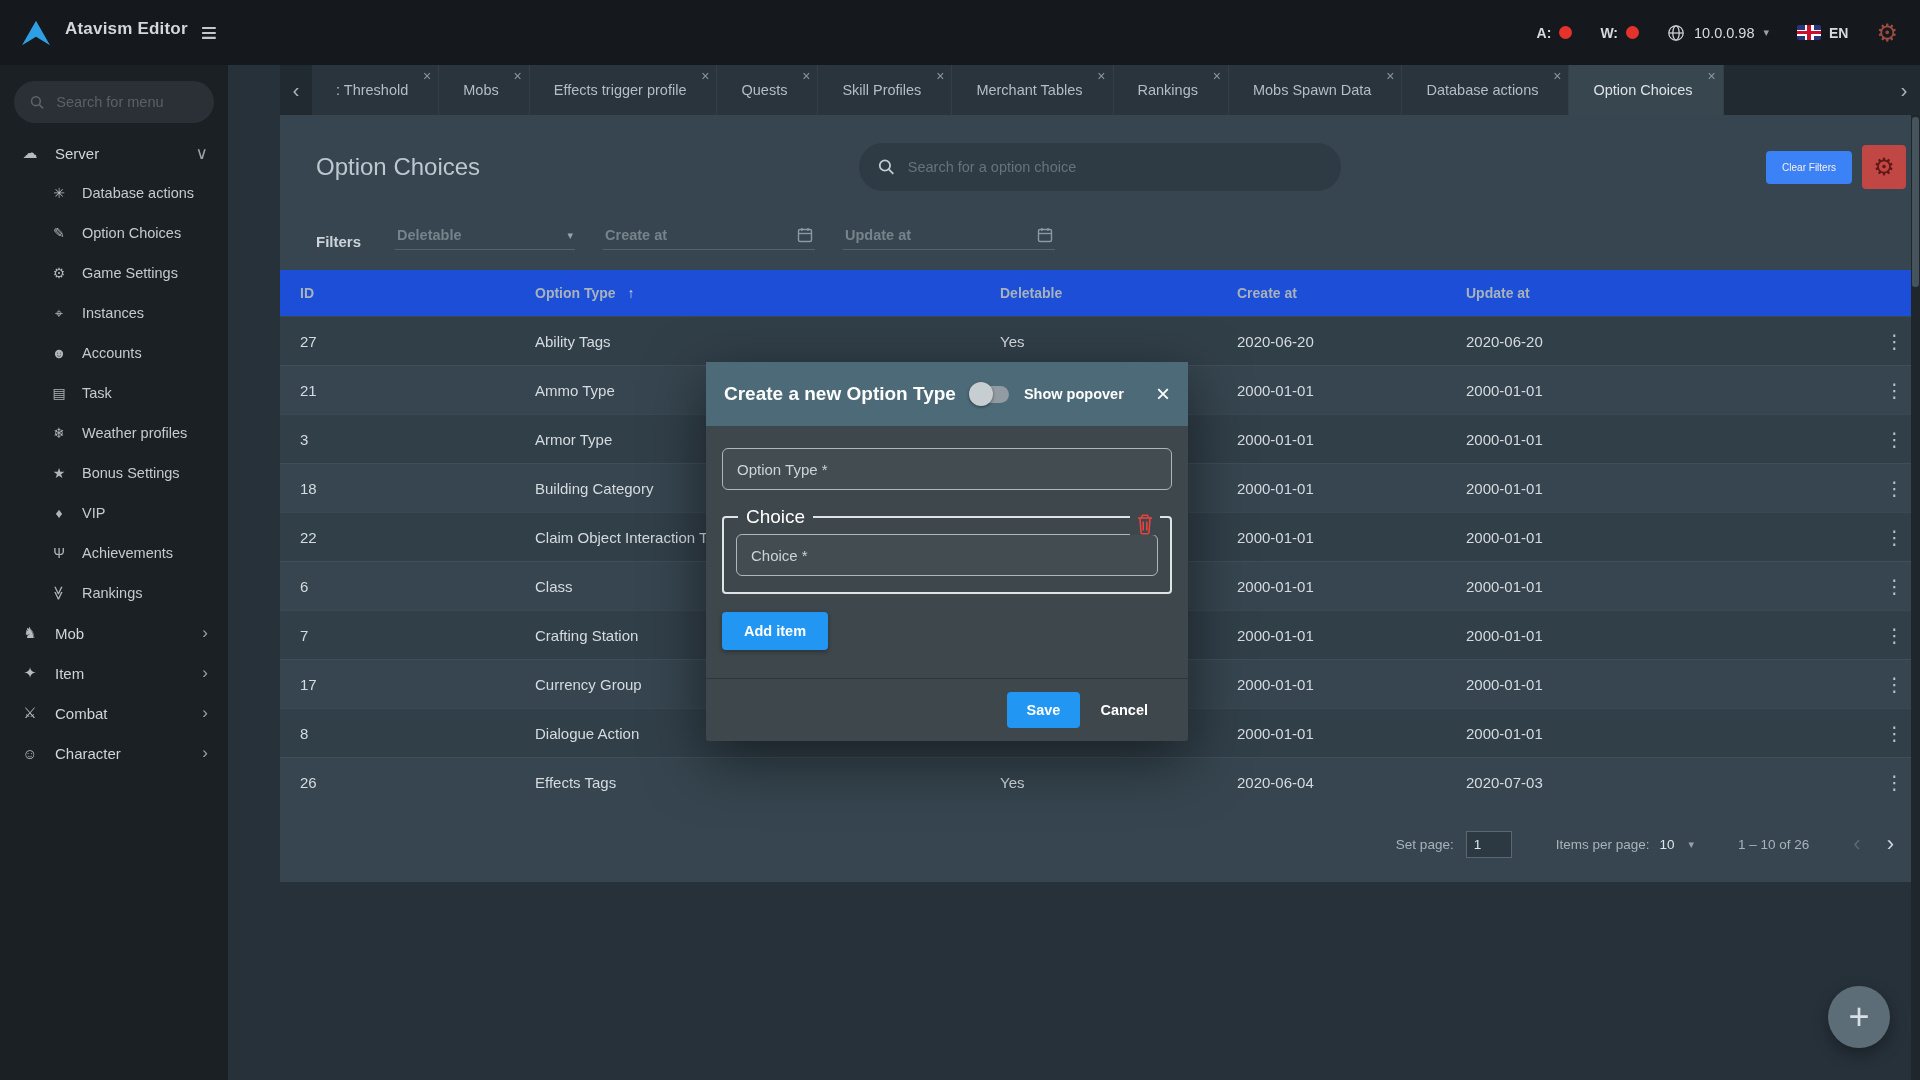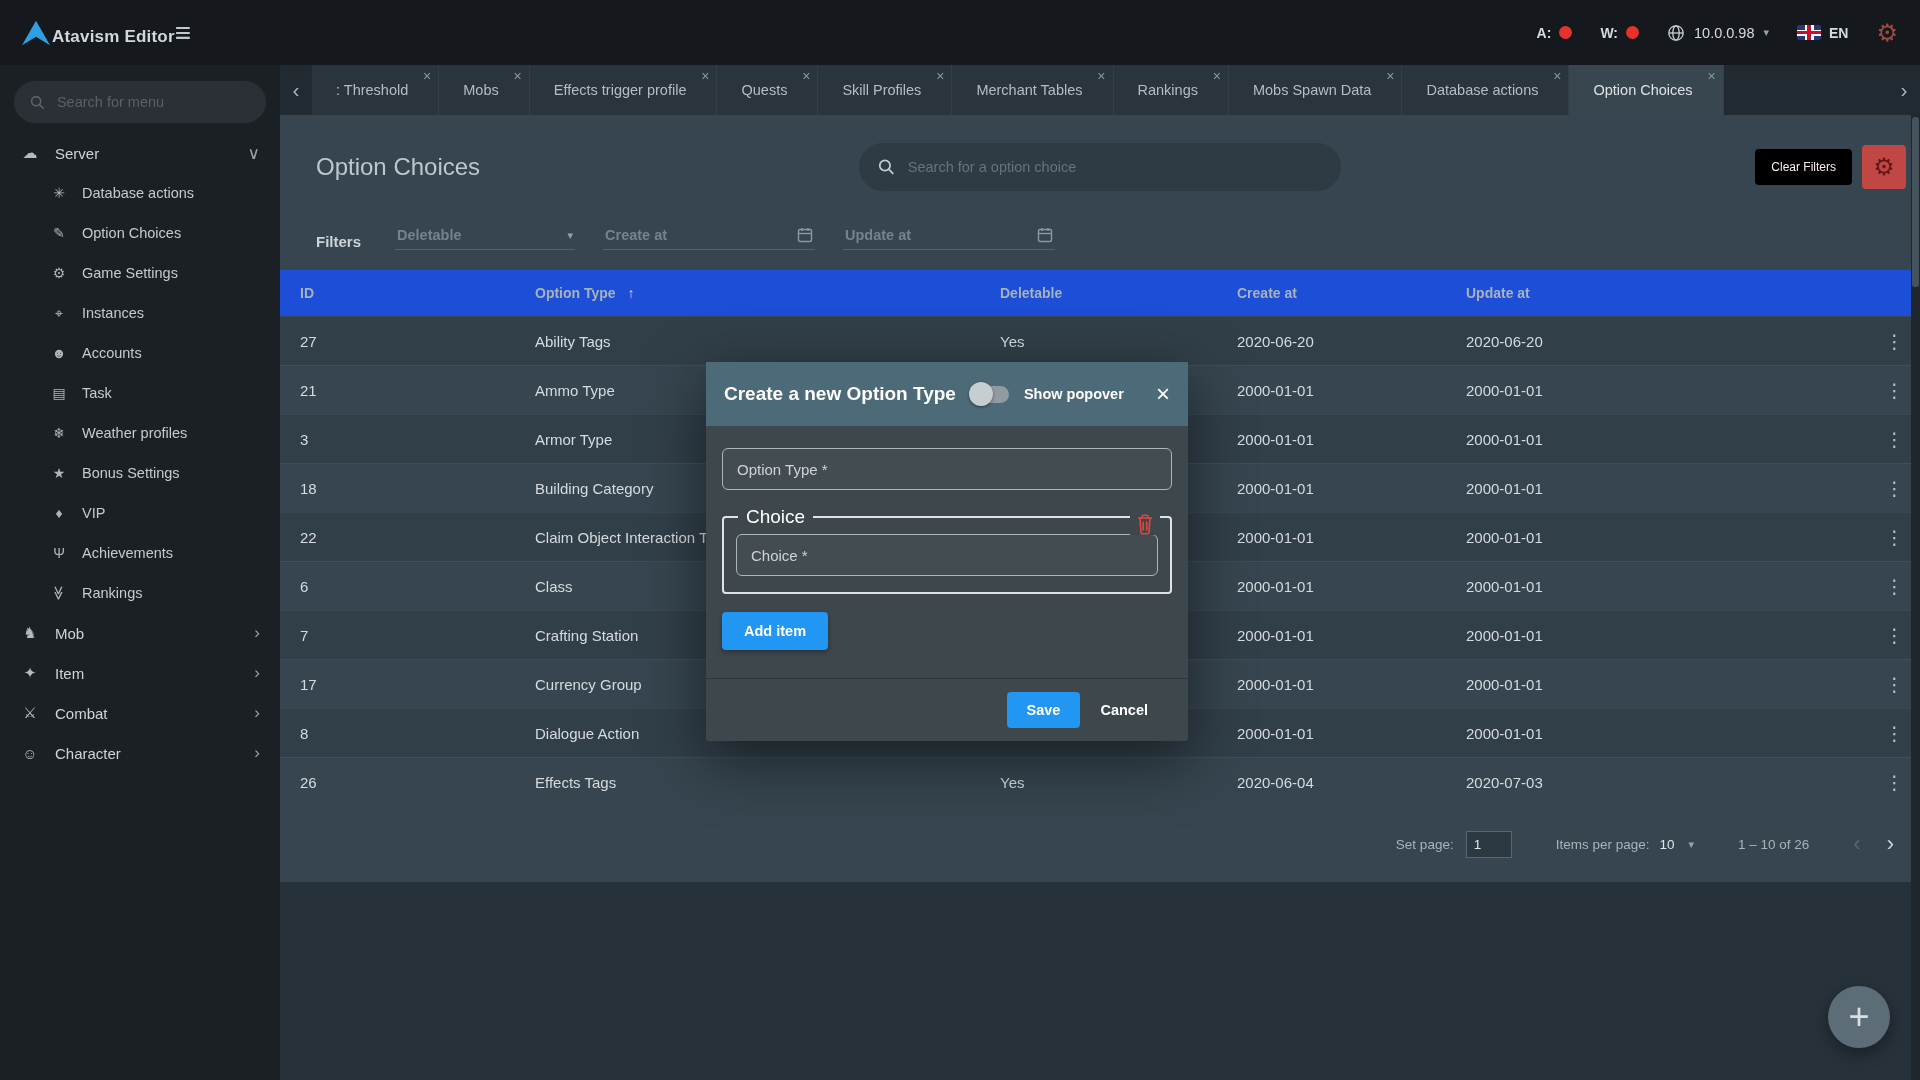--- a/index.html
+++ b/index.html
@@ -7,42 +7,42 @@
   html,body { width:1920px; height:1080px; }
   body {
     font-family:"Liberation Sans","DejaVu Sans",sans-serif;
     background:#27313a; color:#cfd6da; overflow:hidden; position:relative;
   }
   .clickable { cursor:pointer; }
 
   
   .topbar { position:absolute; top:0; left:0; width:1920px; height:65px;
     background:#15181c; display:flex; align-items:center; z-index:60; }
-  .logo-wrap { display:flex; align-items:flex-end; padding-left:20px; width:252px; }
+  .logo-wrap { display:flex; align-items:flex-start; gap:13px; padding-left:20px; width:252px; }
   .app-title { font-size:17px; font-weight:bold; color:#d2d7db; letter-spacing:.2px; }
   .hamburger { font-size:28px; color:#c2c8cc; line-height:1; }
   .topbar-right { margin-left:auto; display:flex; align-items:center; gap:28px; padding-right:22px; }
   .status-item { display:flex; align-items:center; gap:8px; font-size:14px; font-weight:bold; color:#d6dbdf; }
   .dot { width:13px; height:13px; border-radius:50%; background:#e5322d; }
   .ip-group { display:flex; align-items:center; gap:9px; font-size:14.5px; color:#d6dbdf; }
   .caret { font-size:11px; color:#9aa2a8; }
   .lang-group { display:flex; align-items:center; gap:8px; font-size:14px; font-weight:bold; color:#d6dbdf; }
   .flag { width:24px; height:15px; border-radius:2px; overflow:hidden; position:relative;
     background:
       linear-gradient(#fff,#fff) center/100% 6px no-repeat,
       linear-gradient(#fff,#fff) center/9px 100% no-repeat,
       #28357a; }
   .flag::before { content:""; position:absolute; inset:0;
     background:
       linear-gradient(#c8102e,#c8102e) center/100% 3px no-repeat,
       linear-gradient(#c8102e,#c8102e) center/4px 100% no-repeat; }
   .gear-top { font-size:24px; color:#9a4b40; line-height:1; }
 
   
-  .sidebar { position:absolute; top:65px; left:0; width:280px; bottom:0; background:#1b2024; z-index:50; }
+  .sidebar { position:absolute; top:65px; left:0; width:228px; bottom:0; background:#1b2024; z-index:50; }
   .side-search { margin:16px 14px 10px; height:42px; background:#2a3035; border-radius:21px;
     display:flex; align-items:center; gap:12px; padding:0 16px; color:#5d656b; }
   .side-search input { background:transparent; border:none; outline:none; color:#aab2b8; font-size:14.5px; width:100%; }
   .side-search input::placeholder { color:#596167; }
   .menu { margin-top:10px; }
   .menu-row { height:40px; display:flex; align-items:center; gap:15px; padding:0 20px; color:#ced4d8; font-size:15px; }
   .menu-row .mi { width:20px; text-align:center; color:#b4bcc1; font-size:15px; }
   .menu-row .chev { margin-left:auto; color:#9aa2a8; font-size:17px; }
   .menu-child { padding-left:50px; padding-right:20px; height:40px; display:flex; align-items:center; gap:14px;
     font-size:14.5px; color:#c4cbd0; }
@@ -64,22 +64,22 @@
   
   .content { position:absolute; top:50px; left:0; right:0; bottom:0; background:#27313a; overflow:hidden; }
   .panel { background:#36454f; }
   .page-header { position:relative; height:104px; display:flex; align-items:center; padding:0 14px 0 36px; }
   .page-title { font-size:24px; font-weight:500; color:#bcc7ce; }
   .page-search { position:absolute; left:50%; transform:translateX(-50%); top:28px; width:482px; height:48px;
     background:#2e3b44; border-radius:24px; display:flex; align-items:center; gap:13px; padding:0 19px; color:#c3ccd2; }
   .page-search input { background:transparent; border:none; outline:none; color:#c6cfd5; font-size:14.5px; width:100%; }
   .page-search input::placeholder { color:#66737c; }
   .header-actions { margin-left:auto; display:flex; align-items:center; gap:10px; }
-  .btn-clear { background:#000000; color:#fbeeee; border:none; border-radius:4px;
-    padding:11px 16px; font-size:12px; font-family:inherit; }
+  .btn-clear { background:#3b82f6; color:#fbeeee; border:none; border-radius:4px;
+    padding:11px 16px; font-size:10px; font-family:inherit; }
   .btn-gear { width:44px; height:44px; background:#c04743; border-radius:4px; border:none;
     color:#601815; font-size:24px; display:flex; align-items:center; justify-content:center; }
 
   .filters { display:flex; align-items:flex-end; gap:28px; padding:2px 36px 20px;font-weight:bold; }
   .filters-label { font-size:15px; color:#ccd4d9; margin-right:6px; }
   .filter-field { border-bottom:1px solid #55626b; display:flex; justify-content:space-between; align-items:center;
     padding:6px 2px; color:#76838c; font-size:14.5px; }
   .filter-select { width:180px; }
   .filter-date { width:212px; }
 

